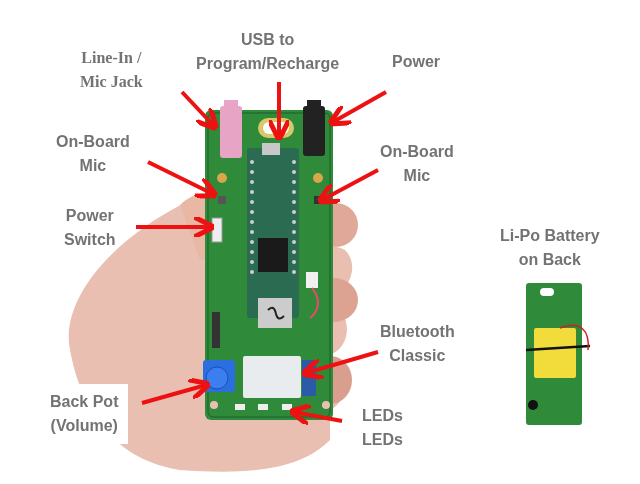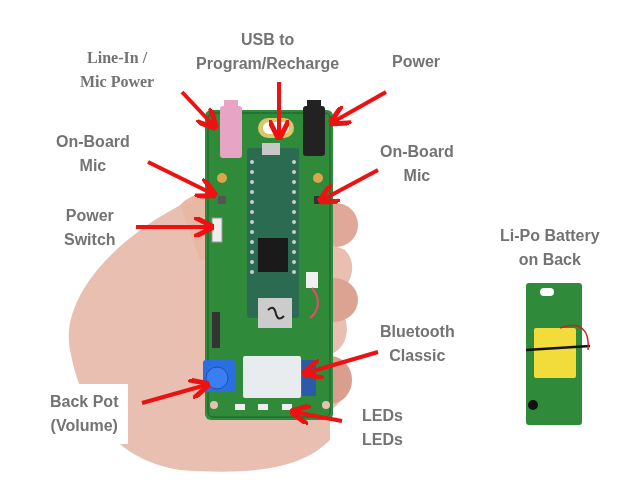--- a/index.html
+++ b/index.html
@@ -118,21 +118,21 @@
     <line x1="378" y1="170" x2="322" y2="200" stroke="#ee1111" stroke-width="4" marker-end="url(#ah)"></line>
     <line x1="136" y1="227" x2="210" y2="227" stroke="#ee1111" stroke-width="4" marker-end="url(#ah)"></line>
     <line x1="378" y1="352" x2="306" y2="373" stroke="#ee1111" stroke-width="4" marker-end="url(#ah)"></line>
     <line x1="142" y1="403" x2="206" y2="385" stroke="#ee1111" stroke-width="4" marker-end="url(#ah)"></line>
     <line x1="342" y1="421" x2="294" y2="412" stroke="#ee1111" stroke-width="4" marker-end="url(#ah)"></line>
   </g>
 </svg>
 
 <div class="label" style="left:80px; top:46px;font-family:Liberation Serif, serif;">
   <span>Line-In /</span>
-  <span>Mic Power</span>
+  <span>Mic Jack</span>
 </div>
 <div class="label" style="left:196px; top:28px;">
   <span>USB to</span>
   <span>Program/Recharge</span>
 </div>
 <div class="label" style="left:392px; top:50px;">
   <span>Power</span>
 </div>
 <div class="label" style="left:56px; top:130px;">
   <span>On-Board</span>

